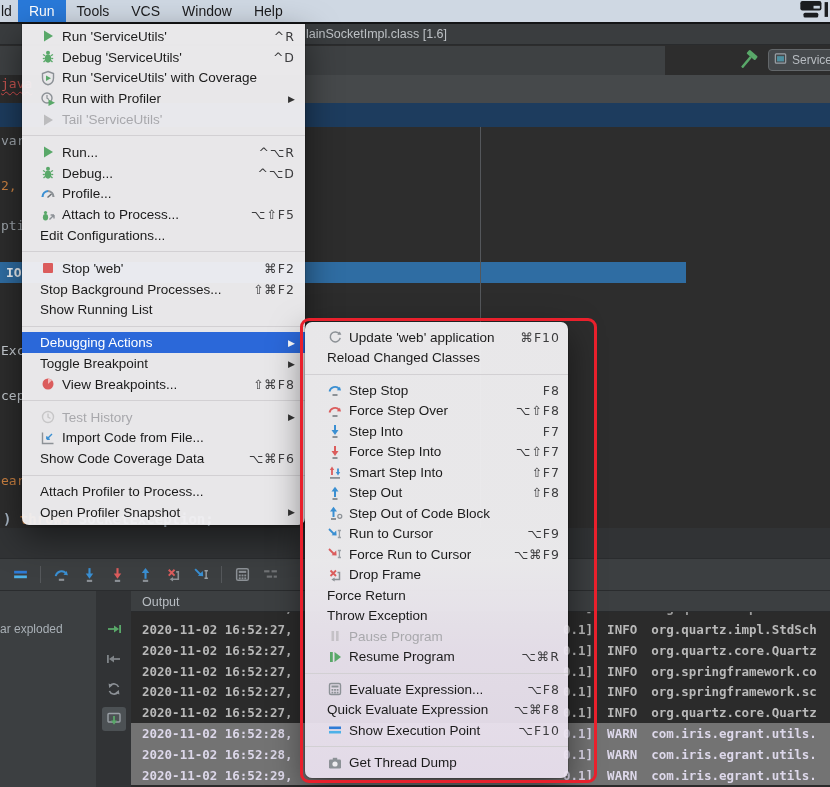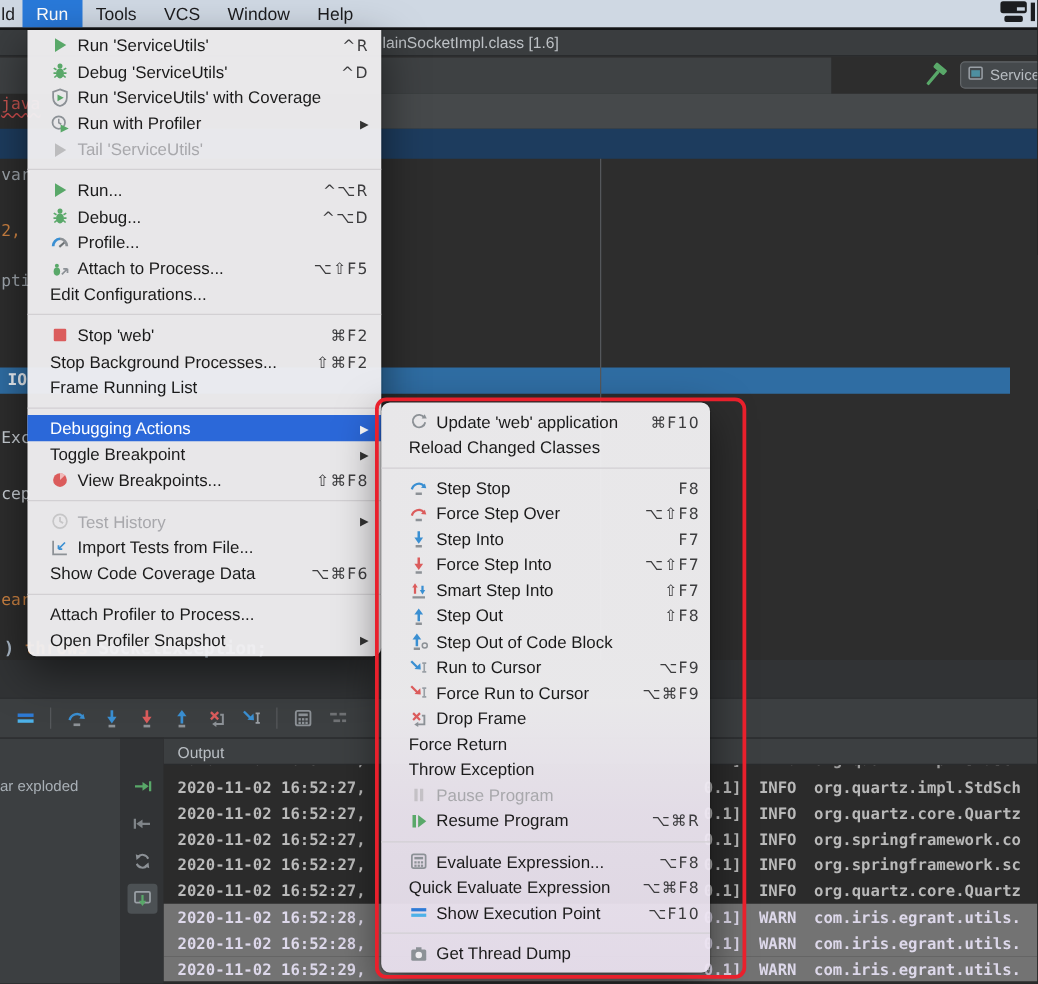--- a/index.html
+++ b/index.html
@@ -23,21 +23,21 @@
   .tab-title{ position:absolute; left:306px; top:3px; font-size:12.5px; color:#BDC1C5; }
   .toolbar2{ left:0; top:46px; width:665px; height:29px; background:#3E4143; }
   .hammer{ position:absolute; left:737px; top:3px; width:22px; height:22px; }
   .svc-btn{ position:absolute; left:768px; top:3px; height:22px; width:70px;
     background:#45494C; border:1px solid #63676A; border-radius:4px;
     display:flex; align-items:center; gap:4px; padding:0 4px; color:#B7BCC1; font-size:12px; }
 
   
   .band-light{ left:305px; top:75px; width:525px; height:28px; background:#46494B; }
   .row-navy{ left:0; top:103px; width:830px; height:24px; background:#1D3C5E; }
-  .row-exec{ left:0; top:262px; width:808px; height:21px; background:#2F6DA3;margin-top:32px; }
+  .row-exec{ left:0; top:262px; width:686px; height:21px; background:#2F6DA3; }
   .guide{ left:480px; top:127px; width:1px; height:431px; background:#54575B; }
   .frag{ position:absolute; font-family:"DejaVu Sans Mono", monospace; font-size:13px; }
   .frag.gray{ color:#9FA6AD; } .frag.light{ color:#C8CED4; } .frag.orange{ color:#CC8242; }
   .frag.red{ color:#C75450; text-decoration:underline wavy #D14D4D 1px; text-underline-offset:3px; }
   .frag.io{ color:#EEF3F8; font-weight:bold; }
   .code-line{ position:absolute; left:3px; top:511px; font-family:"DejaVu Sans Mono", monospace;
     font-size:14px; font-weight:bold; color:#A9B7C6; white-space:pre; }
   .code-line .kw{ color:#CC8242; }
   .panel-band{ left:0; top:528px; width:830px; height:30px; background:#313335; }
 
@@ -445,21 +445,21 @@
         <span class="mlabel">Stop 'web'</span>
         <span class="mgap"></span>
         <span class="mshort">⌘F2</span>
       </div>
       <div class="mrow">
         <span class="mlabel">Stop Background Processes...</span>
         <span class="mgap"></span>
         <span class="mshort">⇧⌘F2</span>
       </div>
       <div class="mrow">
-        <span class="mlabel">Frame Running List</span>
+        <span class="mlabel">Show Running List</span>
         <span class="mgap"></span>
       </div>
       <div class="msep">
         <div></div>
       </div>
       <div class="mrow sel">
         <span class="mlabel">Debugging Actions</span>
         <span class="mgap"></span>
         <span class="marrow">▶</span>
       </div>
@@ -493,21 +493,21 @@
         <span class="mgap"></span>
         <span class="marrow">▶</span>
       </div>
       <div class="mrow">
         <span class="micon">
           <svg viewBox="0 0 16 16">
             <path d="M2.5 2.5 V13.5 H13.5" fill="none" stroke="#8C9196" stroke-width="1.4"></path>
             <path d="M12 4 L6.8 9.2 M6.8 9.2 h3 M6.8 9.2 v-3" stroke="#3A8FD2" stroke-width="1.4" fill="none"></path>
           </svg>
         </span>
-        <span class="mlabel">Import Tests from File...</span>
+        <span class="mlabel">Import Code from File...</span>
         <span class="mgap"></span>
       </div>
       <div class="mrow">
         <span class="mlabel">Show Code Coverage Data</span>
         <span class="mgap"></span>
         <span class="mshort">⌥⌘F6</span>
       </div>
       <div class="msep">
         <div></div>
       </div>

